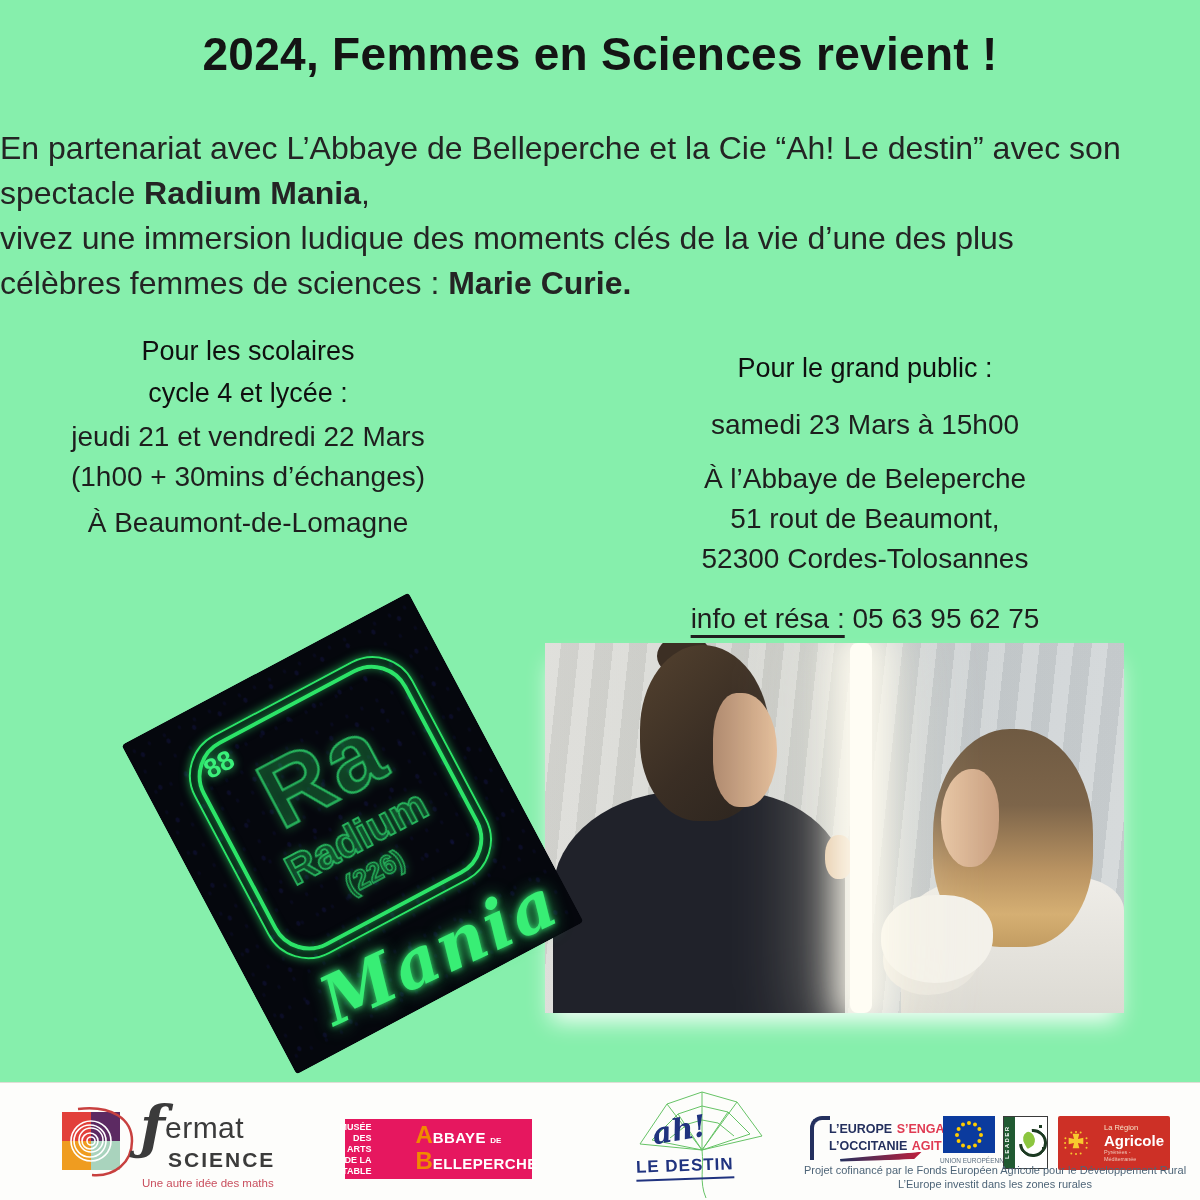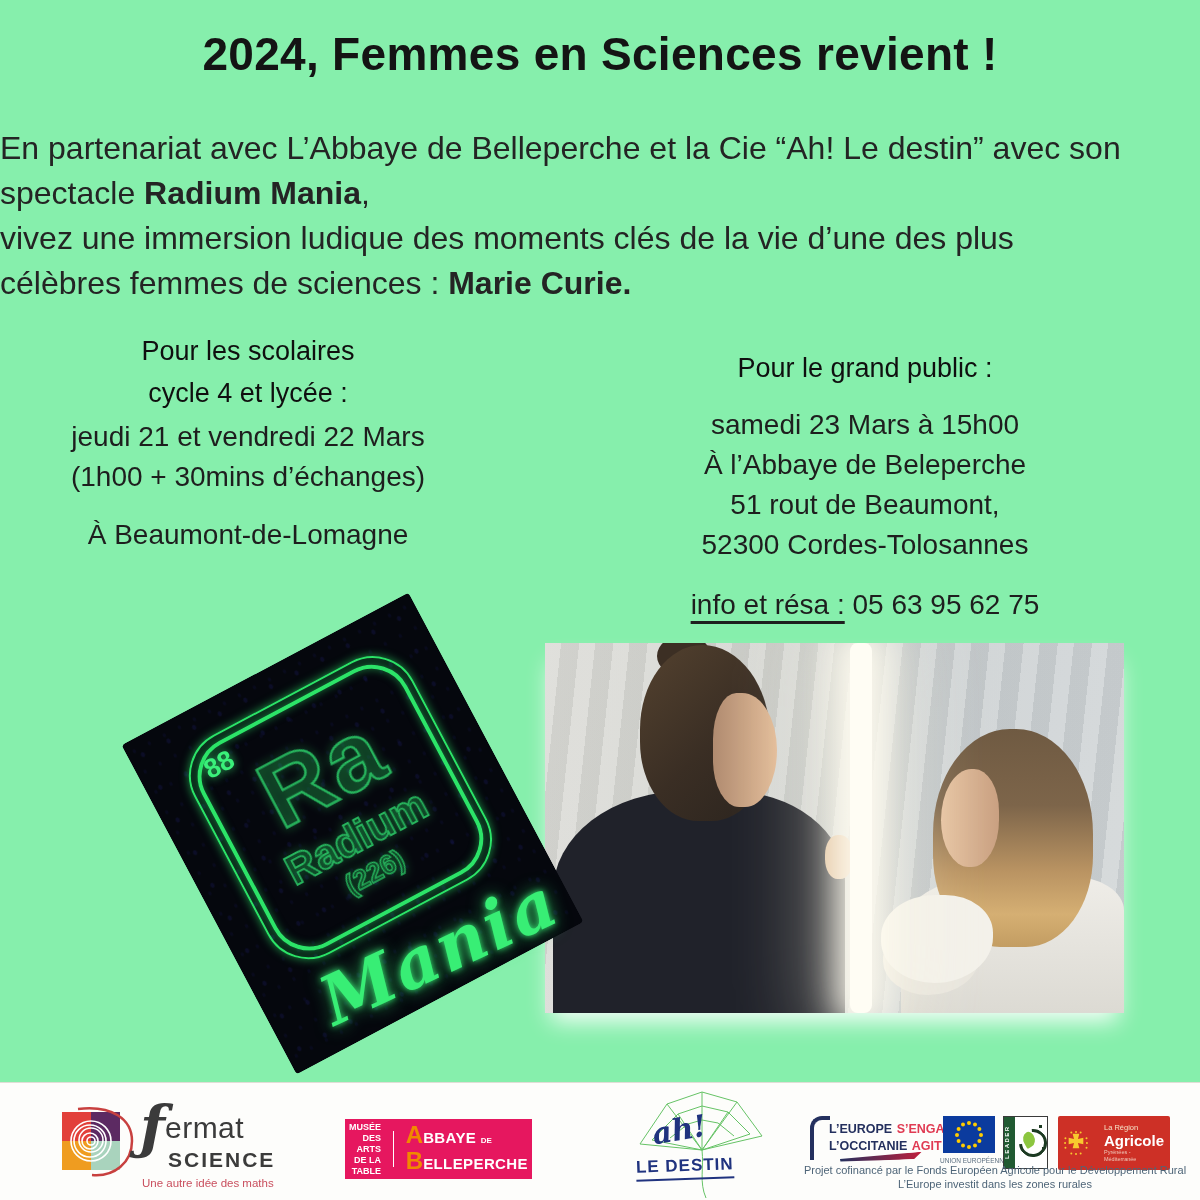--- a/index.html
+++ b/index.html
@@ -12,24 +12,24 @@
   .intro{position:absolute;top:126px;left:0;width:100%;
          font-size:32px;line-height:45px;color:#242424}
   .intro .ln{white-space:nowrap}
 
   
   .col{position:absolute;text-align:center}
   .col .h{font-size:27px;font-weight:400;line-height:42px;color:#0f0f0f;white-space:nowrap}
   .col .t{font-size:28px;line-height:40px;white-space:nowrap;color:#1e1e1e}
   .scolaires{left:28px;top:330px;width:440px}
   .scolaires .group{margin-top:3px}
-  .scolaires .loc{margin-top:18px}
+  .scolaires .loc{margin-top:6px}
   .gpublic{left:630px;top:347px;width:470px}
   .gpublic .dt{margin-top:16px}
-  .gpublic .addr{}
+  .gpublic .addr{margin-top:14px}
   .gpublic .info{margin-top:20px}
   .info .lbl{text-decoration:underline;text-decoration-thickness:3px;text-underline-offset:7px}
 
   
   .photo{position:absolute;left:545px;top:643px;width:579px;height:370px;overflow:hidden;z-index:1;
          background:linear-gradient(100deg,#d8d8d3 0%,#cfd0cb 35%,#c5cacc 58%,#ccd1d3 100%);
          box-shadow:0 14px 22px -6px rgba(255,255,255,.95)}
   .photo .folds{position:absolute;inset:0;opacity:.35;
          background:repeating-linear-gradient(96deg,rgba(255,255,255,.6) 0 16px,rgba(110,115,120,.18) 16px 34px)}
   .lamp{position:absolute;left:305px;top:0;width:22px;height:100%;background:#fffdf4;border-radius:8px;z-index:6;
@@ -81,21 +81,21 @@
   .fermat{position:absolute;left:56px;top:1102px;width:210px;height:96px}
   .fermat .mark{position:absolute;left:0;top:4px}
   .fermat .word{position:absolute;left:84px;top:-4px;color:#3b3b3b;white-space:nowrap}
   .fermat .f{font-family:"DejaVu Serif",serif;font-style:italic;font-weight:bold;font-size:58px;line-height:58px}
   .fermat .rest{font-size:30px;position:relative;top:-9px;letter-spacing:.5px}
   .fermat .science{position:absolute;left:112px;top:46px;font-size:21px;letter-spacing:2px;
                    color:#3b3b3b;font-weight:bold}
   .fermat .tagline{position:absolute;left:86px;top:75px;font-size:11.5px;color:#c94f5e;white-space:nowrap}
 
   .belle{position:absolute;left:345px;top:1119px;width:187px;height:60px;background:#e6175f;
-         display:flex;align-items:center;justify-content:center;gap:12px;box-sizing:border-box;padding:4px}
+         display:flex;align-items:center;justify-content:center;gap:22px;box-sizing:border-box;padding:4px}
   .belle .musee{width:58px;text-align:right;color:#fff;font-size:9px;line-height:11px;font-weight:bold}
   .belle .bar{width:4px;height:36px;background:#fff}
   .belle .abbaye{line-height:20px;white-space:nowrap}
   .belle .init{color:#f08a00;font-size:24px;font-weight:bold}
   .belle .big{color:#fff;font-size:15px;font-weight:bold;letter-spacing:.4px}
   .belle .de{color:#fff;font-size:8px;font-weight:bold}
 
   .destin{position:absolute;left:622px;top:1086px;width:160px;height:114px}
   .destin .ah{position:absolute;left:30px;top:26px;font-family:"DejaVu Serif",serif;font-style:italic;
               font-weight:bold;font-size:30px;color:#20337f;transform:rotate(-10deg)}

